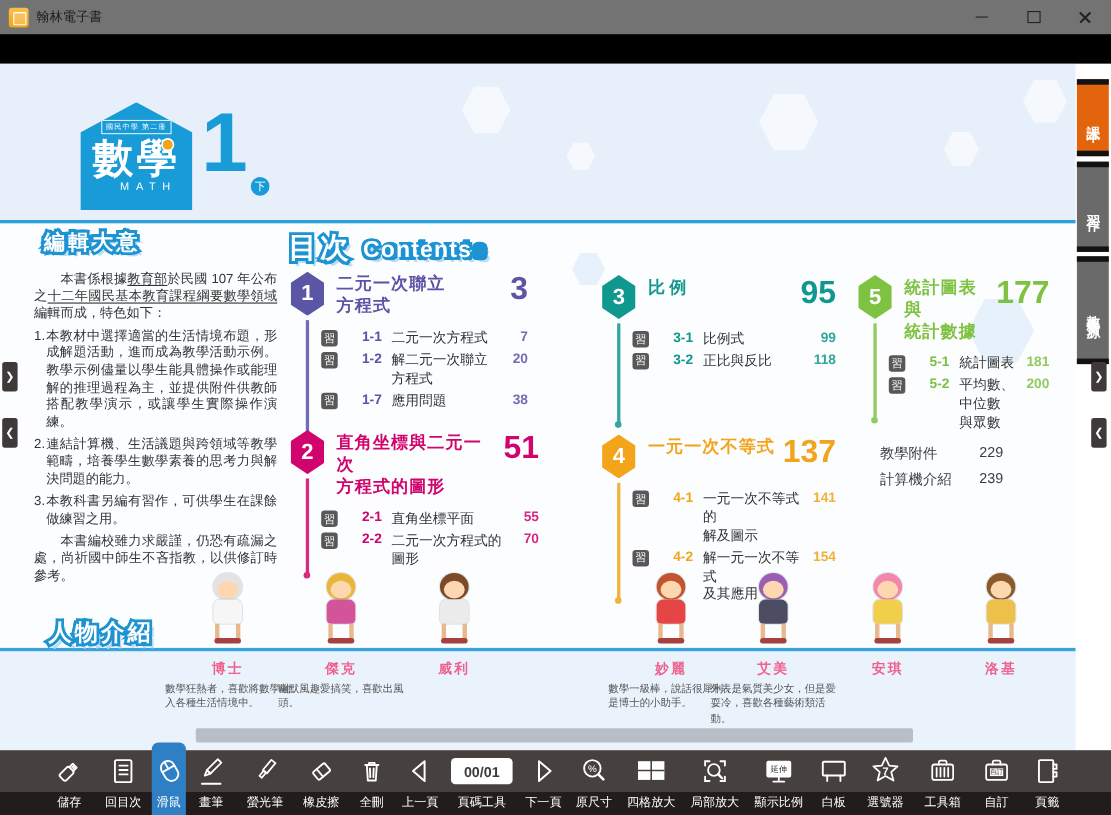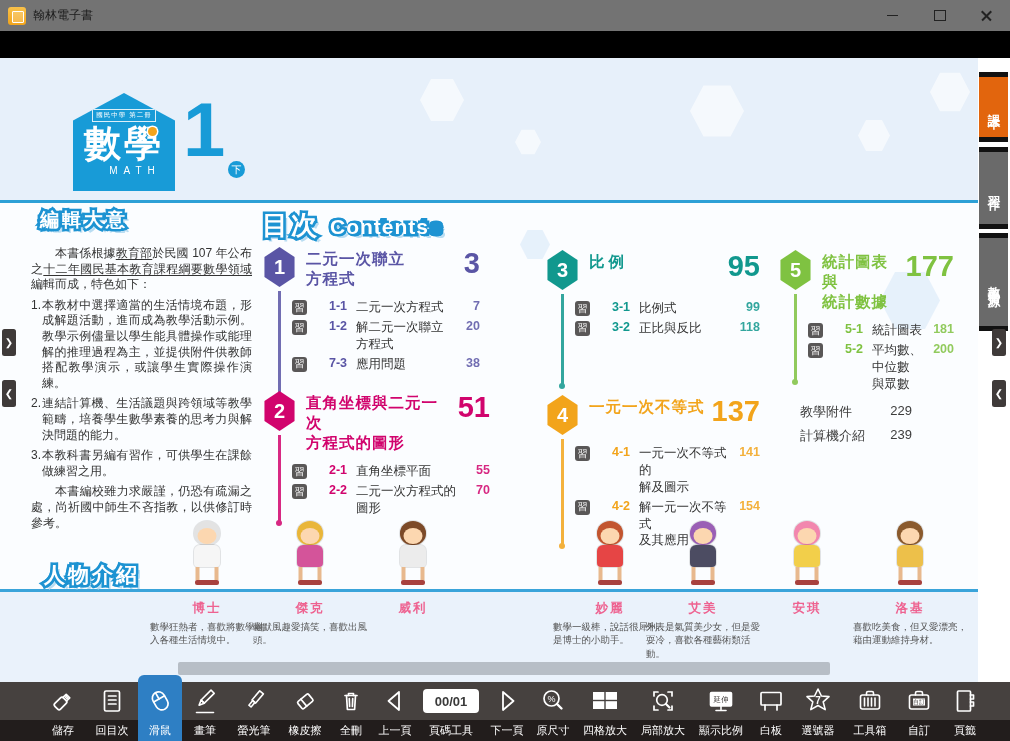--- a/index.html
+++ b/index.html
@@ -195,21 +195,21 @@
         </div>
         <div class="sec">
           <span class="wb">習</span>
           <span class="sec-no">1-2</span>
           <span class="sec-title">解二元一次聯立
 方程式</span>
           <span class="sec-page">20</span>
         </div>
         <div class="sec">
           <span class="wb">習</span>
-          <span class="sec-no">7-3</span>
+          <span class="sec-no">1-7</span>
           <span class="sec-title">應用問題</span>
           <span class="sec-page">38</span>
         </div>
       </div>
     </div>
 
     <div class="chapter" style="left: 262px; top: 333px; width: 228px; --c: #d1046d;">
       <div class="ch-line" style="height:86px;"></div>
       <div class="ch-head">
         <div class="hexnum">2</div>
@@ -385,21 +385,20 @@
     </div>
     <div class="char" style="left:850px;">
       <div class="figure">
         <span class="f-hair" style="background: rgb(138, 90, 45);"></span>
         <span class="f-face"></span>
         <span class="f-body" style="background: rgb(237, 192, 74);"></span>
         <span class="f-legs"></span>
         <span class="f-shoes"></span>
       </div>
       <div class="char-name">洛基</div>
-      <div class="char-desc">喜歡吃美食，但又愛漂亮，藉由運動維持身材。</div>
     </div>
 
     <div class="scrollbar"></div>
   </div>
 
   <div class="tabstrip">
     <div class="tab active" style="top: 14px; height: 60px; background: rgb(226, 101, 13);">
       <span>課本</span>
     </div>
     <div class="tab" style="top:89px;height:72px;">
@@ -446,21 +445,21 @@
           <svg width="30" height="30" viewBox="0 0 30 30" fill="none" stroke="#fff" stroke-width="1.7" stroke-linejoin="round" stroke-linecap="round">
             <rect x="7.5" y="5" width="15" height="20" rx="1.5"></rect>
               <line x1="11.5" y1="10" x2="19" y2="10"></line>
               <line x1="11.5" y1="14" x2="19" y2="14"></line>
               <line x1="11.5" y1="18" x2="19" y2="18"></line>
           </svg>
         </div>
         <div class="tlabel">回目次</div>
       </div>
 
-      <div class="titem active" style="width:44px;">
+      <div class="titem active" style="width:31px;">
         <div class="ticon">
           <svg width="30" height="30" viewBox="0 0 30 30" fill="none" stroke="#fff" stroke-width="1.7" stroke-linejoin="round" stroke-linecap="round">
             <g transform="rotate(-30 15 15)">
                 <rect x="9" y="5.5" width="12.5" height="19" rx="6.2"></rect>
                 <line x1="15.2" y1="5.5" x2="15.2" y2="12.8"></line>
                 <line x1="9" y1="12.8" x2="21.5" y2="12.8"></line>
               </g>
           </svg>
         </div>
         <div class="tlabel">滑鼠</div>

